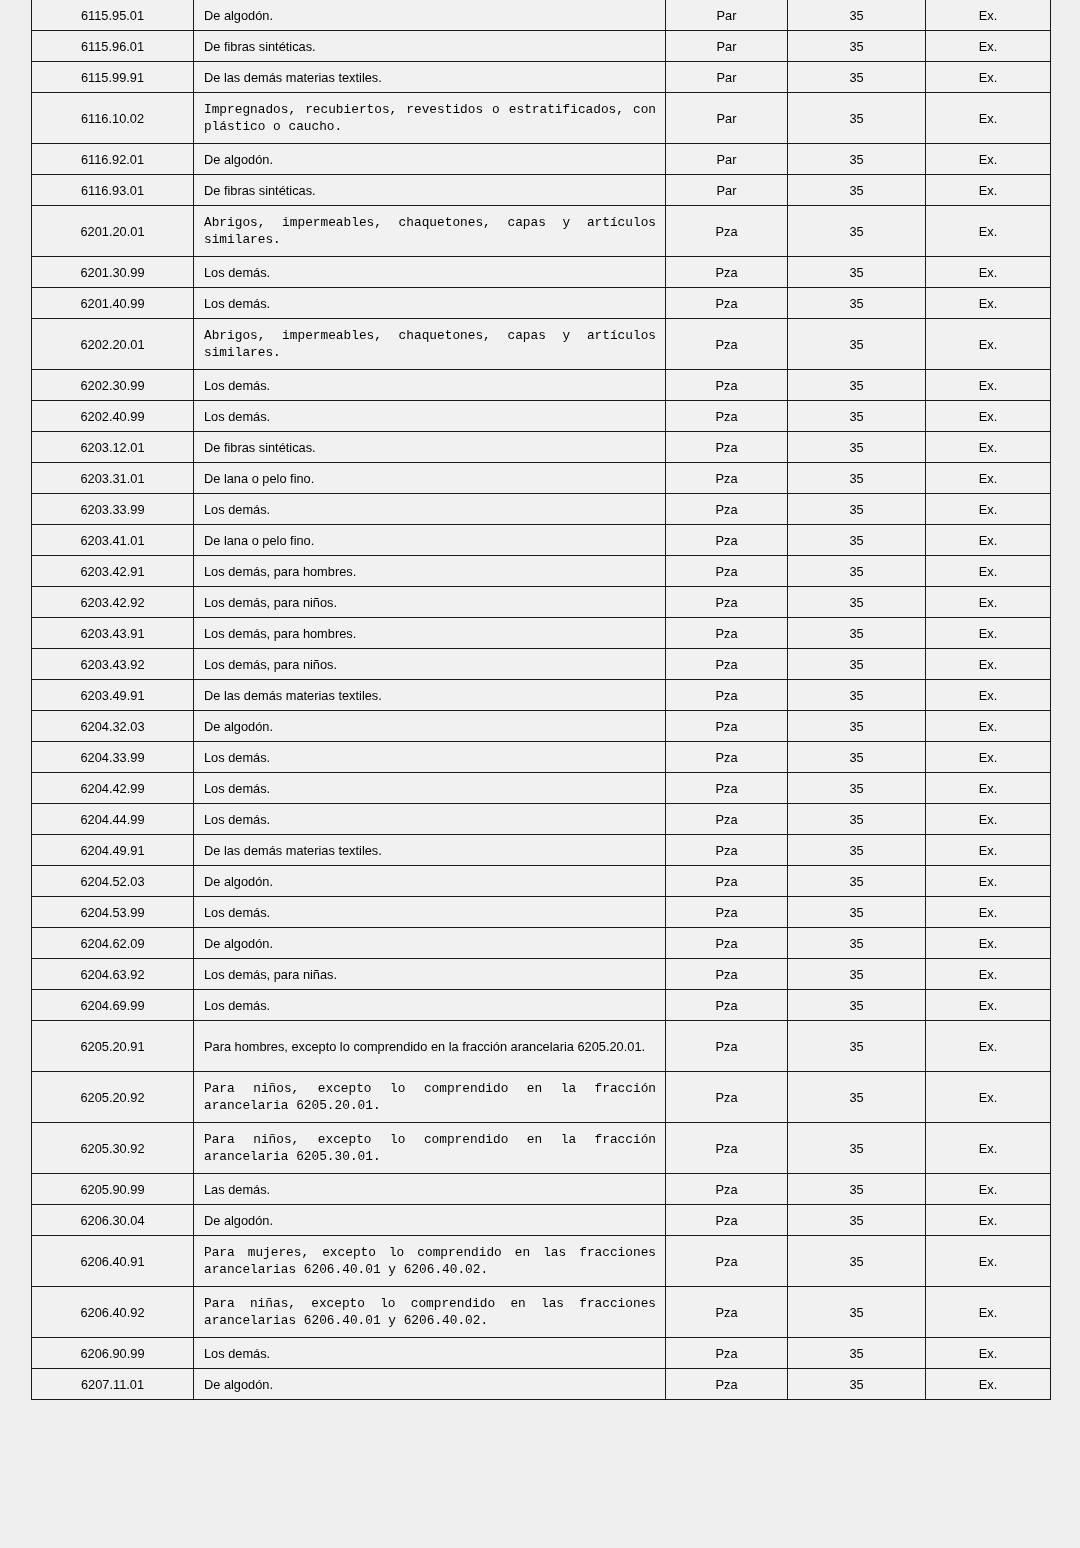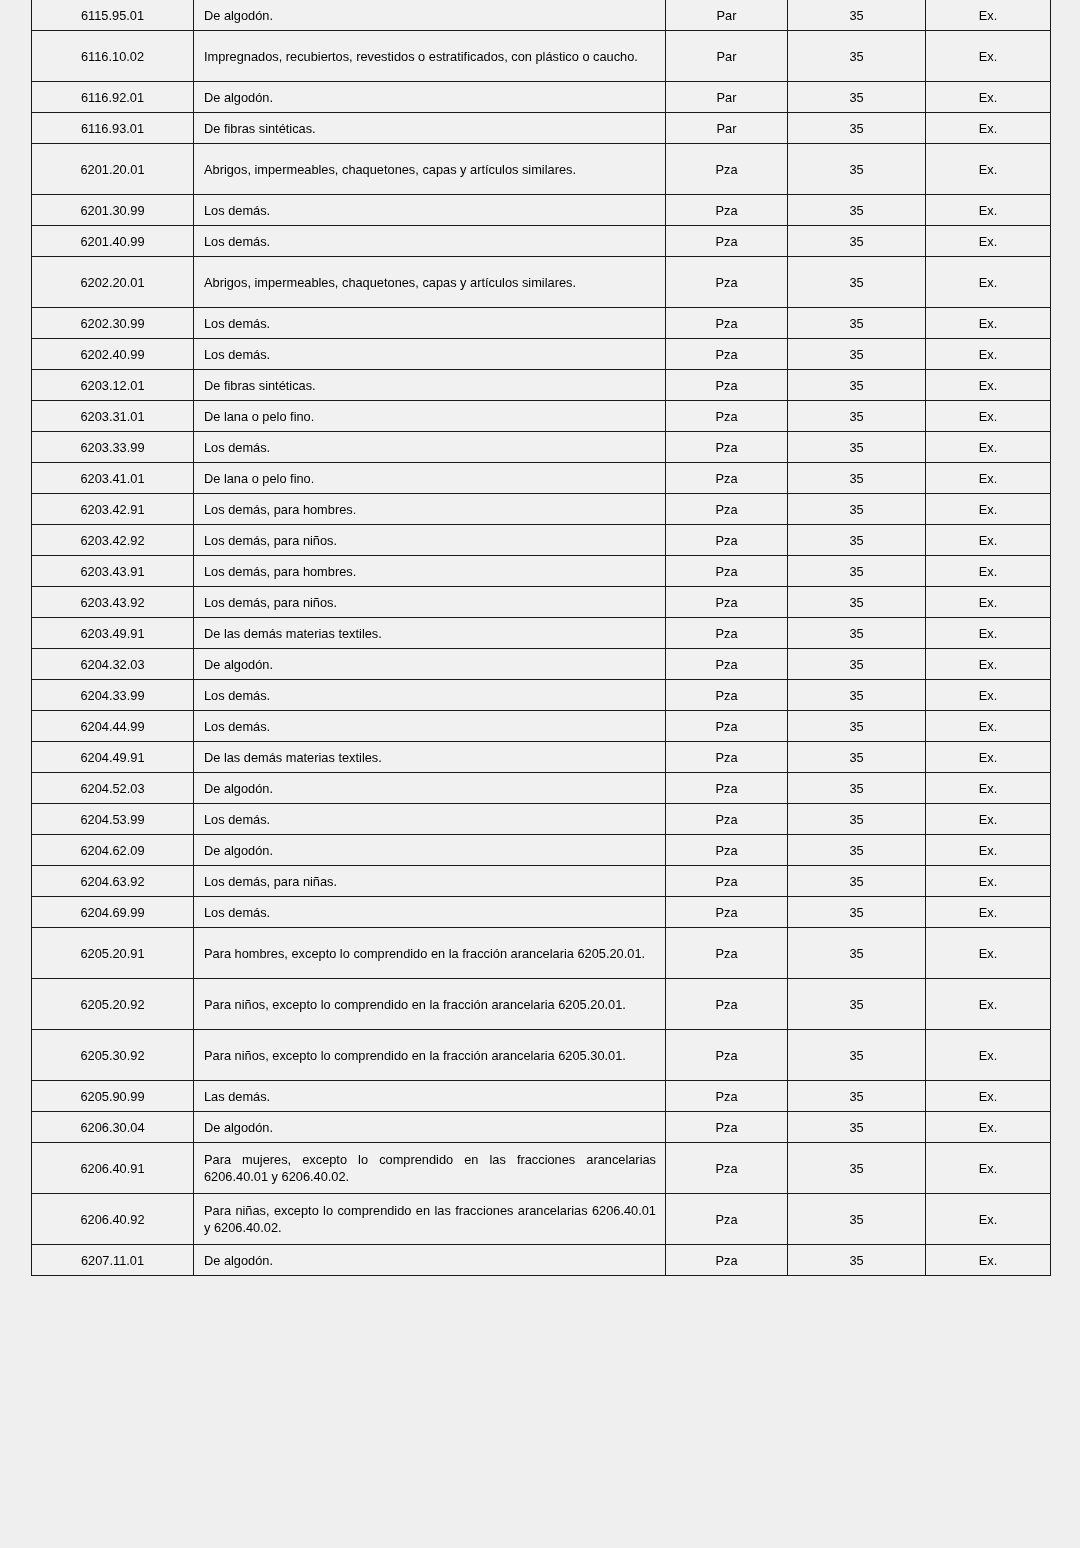--- a/index.html
+++ b/index.html
@@ -49,20 +49,21 @@
     padding: 4px 6px;
     white-space: nowrap;
   }
   td.desc {
     text-align: left;
     padding: 4px 9px 4px 10px;
   }
   td.desc.justify {
     text-align: justify;
     text-align-last: left;
+    font-family: Liberation Mono, monospace;
   }
   td.unit, td.imp, td.exp {
     text-align: center;
     padding: 4px 4px;
     white-space: nowrap;
   }
   tr.r1 td { height: 22px; }
   tr.r2 td { height: 42px; }
 </style>
 </head>
@@ -78,20 +79,34 @@
         <col class="c-exp">
     </colgroup>
     <tbody>
         <tr class="r1">
           <td class="code">6115.95.01</td>
           <td class="desc">De algodón.</td>
           <td class="unit">Par</td>
           <td class="imp">35</td>
           <td class="exp">Ex.</td>
         </tr>
+        <tr class="r1">
+          <td class="code">6115.96.01</td>
+          <td class="desc">De fibras sintéticas.</td>
+          <td class="unit">Par</td>
+          <td class="imp">35</td>
+          <td class="exp">Ex.</td>
+        </tr>
+        <tr class="r1">
+          <td class="code">6115.99.91</td>
+          <td class="desc">De las demás materias textiles.</td>
+          <td class="unit">Par</td>
+          <td class="imp">35</td>
+          <td class="exp">Ex.</td>
+        </tr>
         <tr class="r2">
           <td class="code">6116.10.02</td>
           <td class="desc justify">Impregnados, recubiertos, revestidos o estratificados, con plástico o caucho.</td>
           <td class="unit">Par</td>
           <td class="imp">35</td>
           <td class="exp">Ex.</td>
         </tr>
         <tr class="r1">
           <td class="code">6116.92.01</td>
           <td class="desc">De algodón.</td>
@@ -219,20 +234,27 @@
           <td class="exp">Ex.</td>
         </tr>
         <tr class="r1">
           <td class="code">6204.33.99</td>
           <td class="desc">Los demás.</td>
           <td class="unit">Pza</td>
           <td class="imp">35</td>
           <td class="exp">Ex.</td>
         </tr>
         <tr class="r1">
+          <td class="code">6204.42.99</td>
+          <td class="desc">Los demás.</td>
+          <td class="unit">Pza</td>
+          <td class="imp">35</td>
+          <td class="exp">Ex.</td>
+        </tr>
+        <tr class="r1">
           <td class="code">6204.44.99</td>
           <td class="desc">Los demás.</td>
           <td class="unit">Pza</td>
           <td class="imp">35</td>
           <td class="exp">Ex.</td>
         </tr>
         <tr class="r1">
           <td class="code">6204.49.91</td>
           <td class="desc">De las demás materias textiles.</td>
           <td class="unit">Pza</td>
@@ -312,20 +334,27 @@
         <tr class="r2">
           <td class="code">6206.40.91</td>
           <td class="desc justify">Para mujeres, excepto lo comprendido en las fracciones arancelarias 6206.40.01 y 6206.40.02.</td>
           <td class="unit">Pza</td>
           <td class="imp">35</td>
           <td class="exp">Ex.</td>
         </tr>
         <tr class="r2">
           <td class="code">6206.40.92</td>
           <td class="desc justify">Para niñas, excepto lo comprendido en las fracciones arancelarias 6206.40.01 y 6206.40.02.</td>
+          <td class="unit">Pza</td>
+          <td class="imp">35</td>
+          <td class="exp">Ex.</td>
+        </tr>
+        <tr class="r1">
+          <td class="code">6206.90.99</td>
+          <td class="desc">Los demás.</td>
           <td class="unit">Pza</td>
           <td class="imp">35</td>
           <td class="exp">Ex.</td>
         </tr>
         <tr class="r1">
           <td class="code">6207.11.01</td>
           <td class="desc">De algodón.</td>
           <td class="unit">Pza</td>
           <td class="imp">35</td>
           <td class="exp">Ex.</td>

